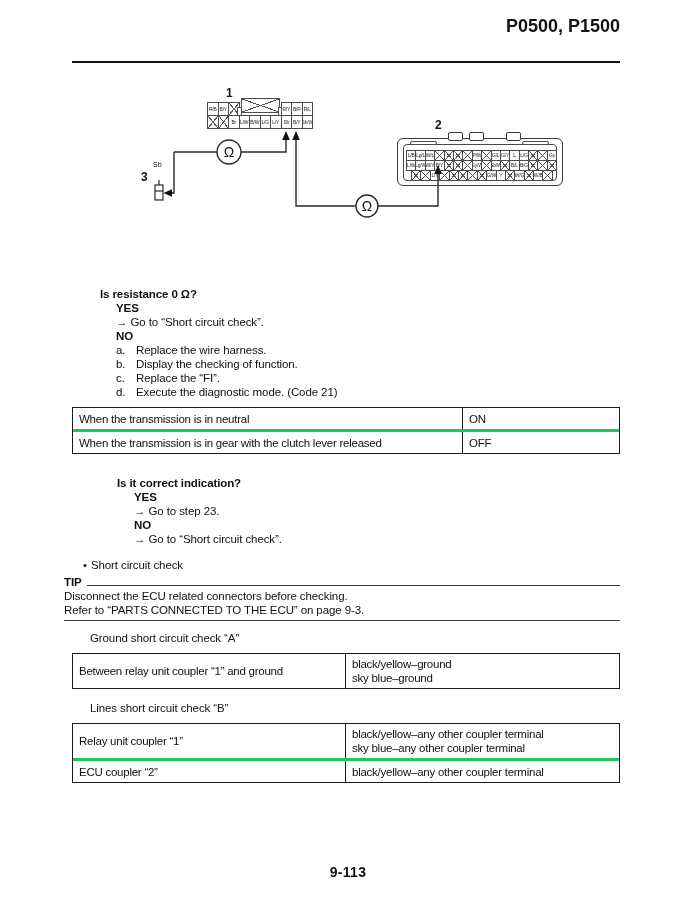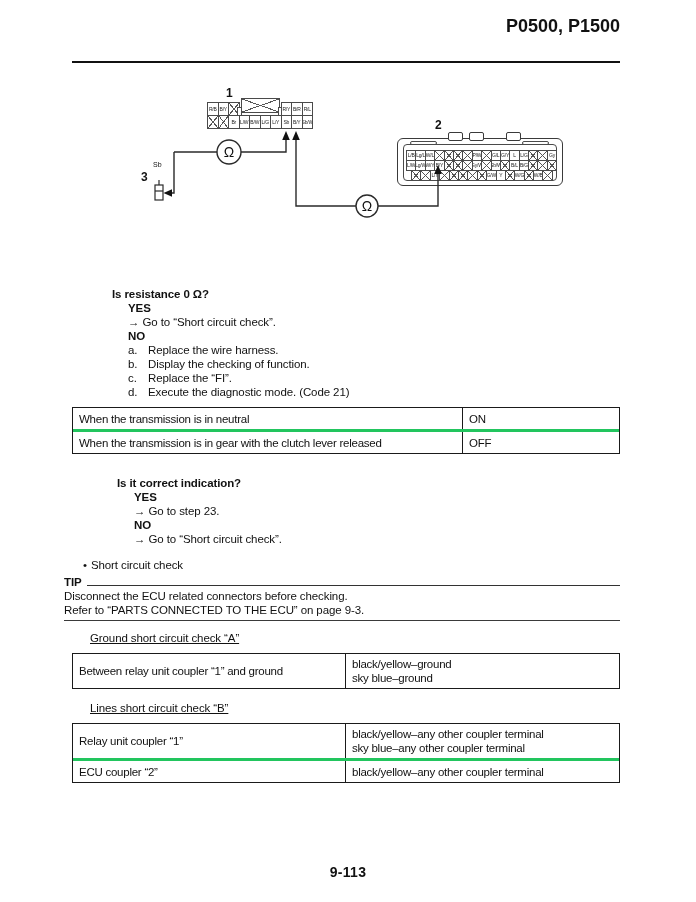--- a/index.html
+++ b/index.html
@@ -55,21 +55,21 @@
   .c2-grid { position:absolute; left:8px; top:11px; }
   .c2 .cell { width:10.4px; height:11px; }
   .c2row2 { margin-top:-1px; }
   .c2row3 { margin-top:-1px; margin-left:5px; }
 
   .dsvg { position:absolute; left:0; top:0; width:558px; height:206px; pointer-events:none; }
 
   
   .t { font-size:11.5px; line-height:14px; letter-spacing:-0.1px; }
   .b { font-weight:bold; }
-  .q1 { margin-top:18px; margin-left:50px; }
+  .q1 { margin-top:18px; margin-left:38px; }
   .q1sub { margin-left:16px; }
   .steprow { display:flex; }
   .steprow .letter { width:20px; flex:none; }
   .q2 { margin-top:22px; margin-left:55px; }
   .q2sub { margin-left:17px; }
 
   
   .tbl { margin-left:10px; width:548px; border:1px solid #1a1a1a; margin-top:8px; }
   .trow { display:flex; border-top:3px solid #22c55e; }
   .trow:first-child { border-top:none;align-items:center; }
@@ -80,21 +80,21 @@
   .tcell.right { flex:1; }
   .h22 { min-height:21px; }
   .h35 { min-height:34px; }
 
   .bulletline { margin-top:12px; margin-left:21px; display:flex; }
   .bulletline .dot { margin-right:4px; }
   .tiprow { display:flex; margin-top:3px; margin-left:2px; }
   .tipline { flex:1; border-bottom:1px solid #333; margin:0 0 3px 5px; }
   .tipbody { margin-left:2px; }
   .rule-thin { margin-top:3px; margin-left:2px; width:556px; border-top:1px solid #3a3a3a; }
-  .subhead { margin-top:10px; margin-left:28px;text-decoration:underline; }
+  .subhead { margin-top:10px; margin-left:28px; }
 
   .footer { position:absolute; left:0; right:0; bottom:22px; text-align:center; font-size:14px; font-weight:bold; letter-spacing:0.3px; }
 </style>
 </head>
 <body>
 
 <div class="page">
   <div class="content">
 
     <div class="hdr-title">P0500, P1500</div>

